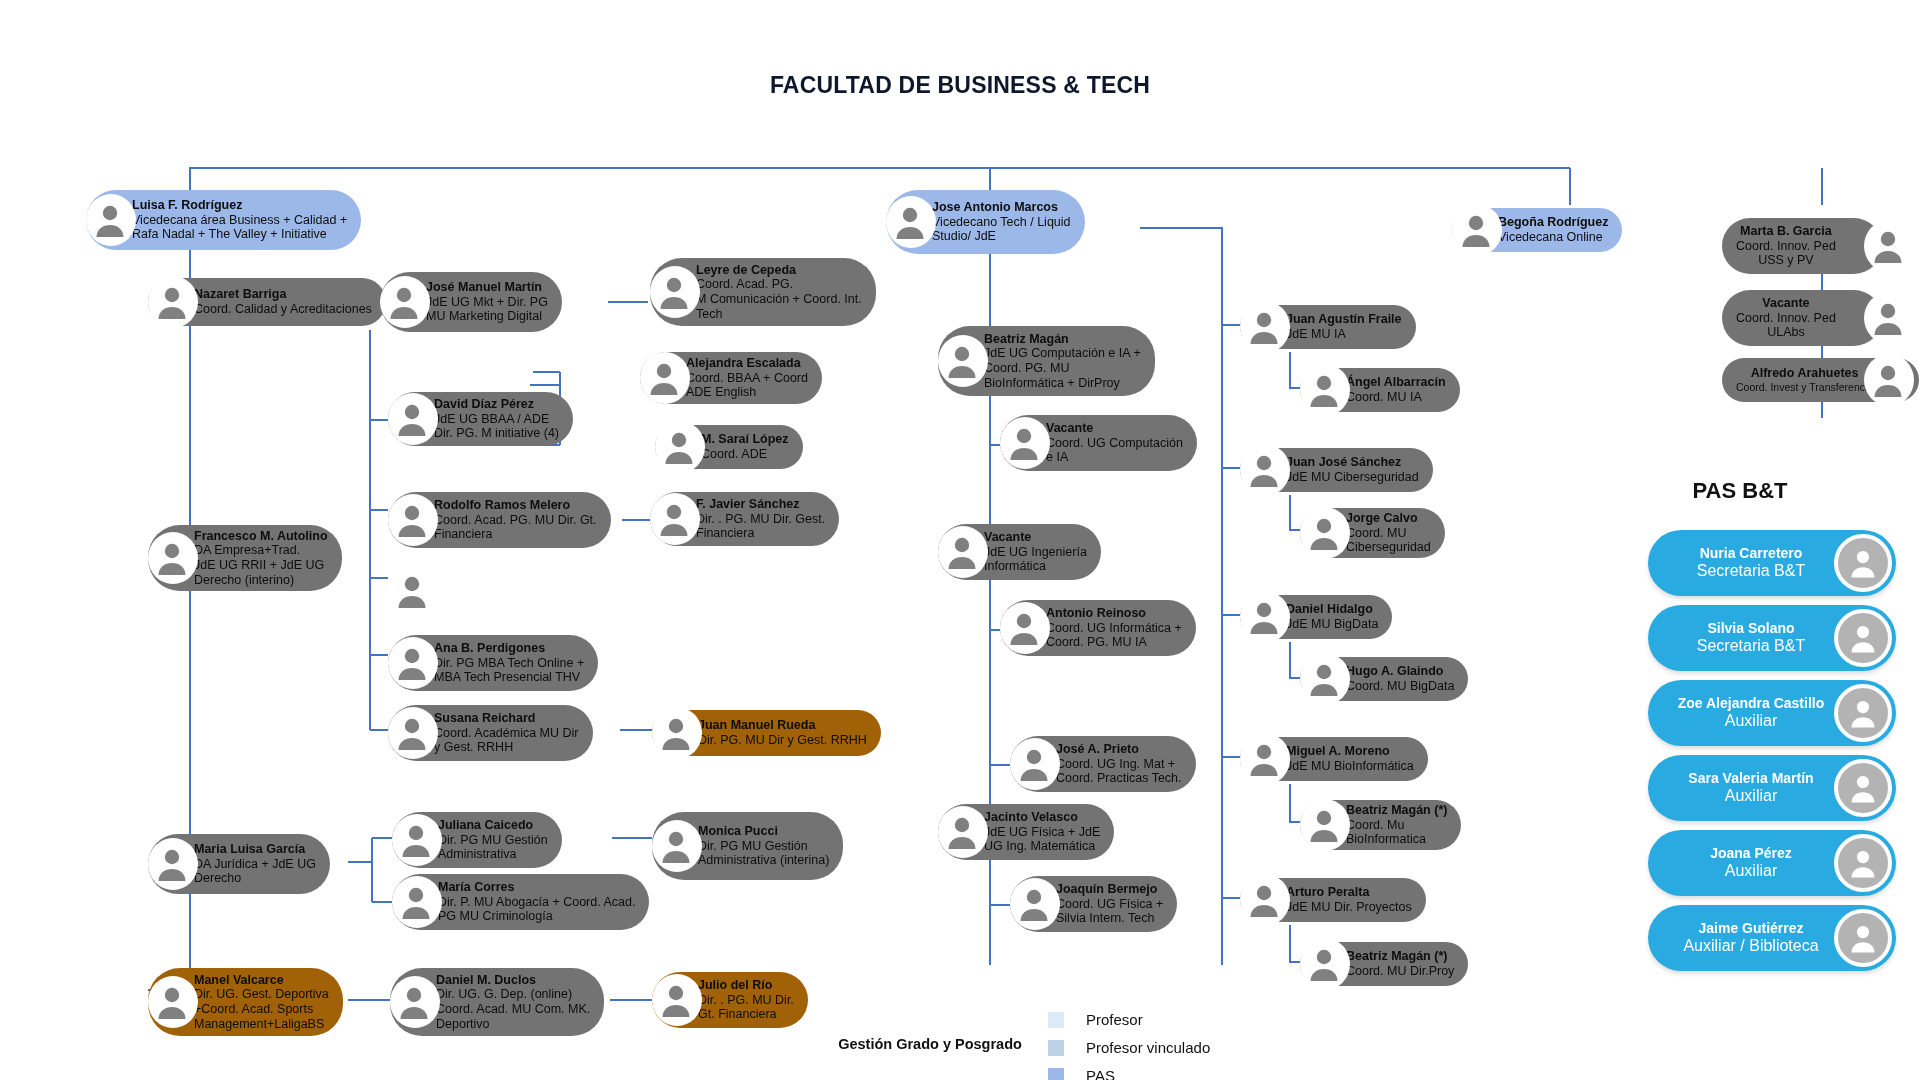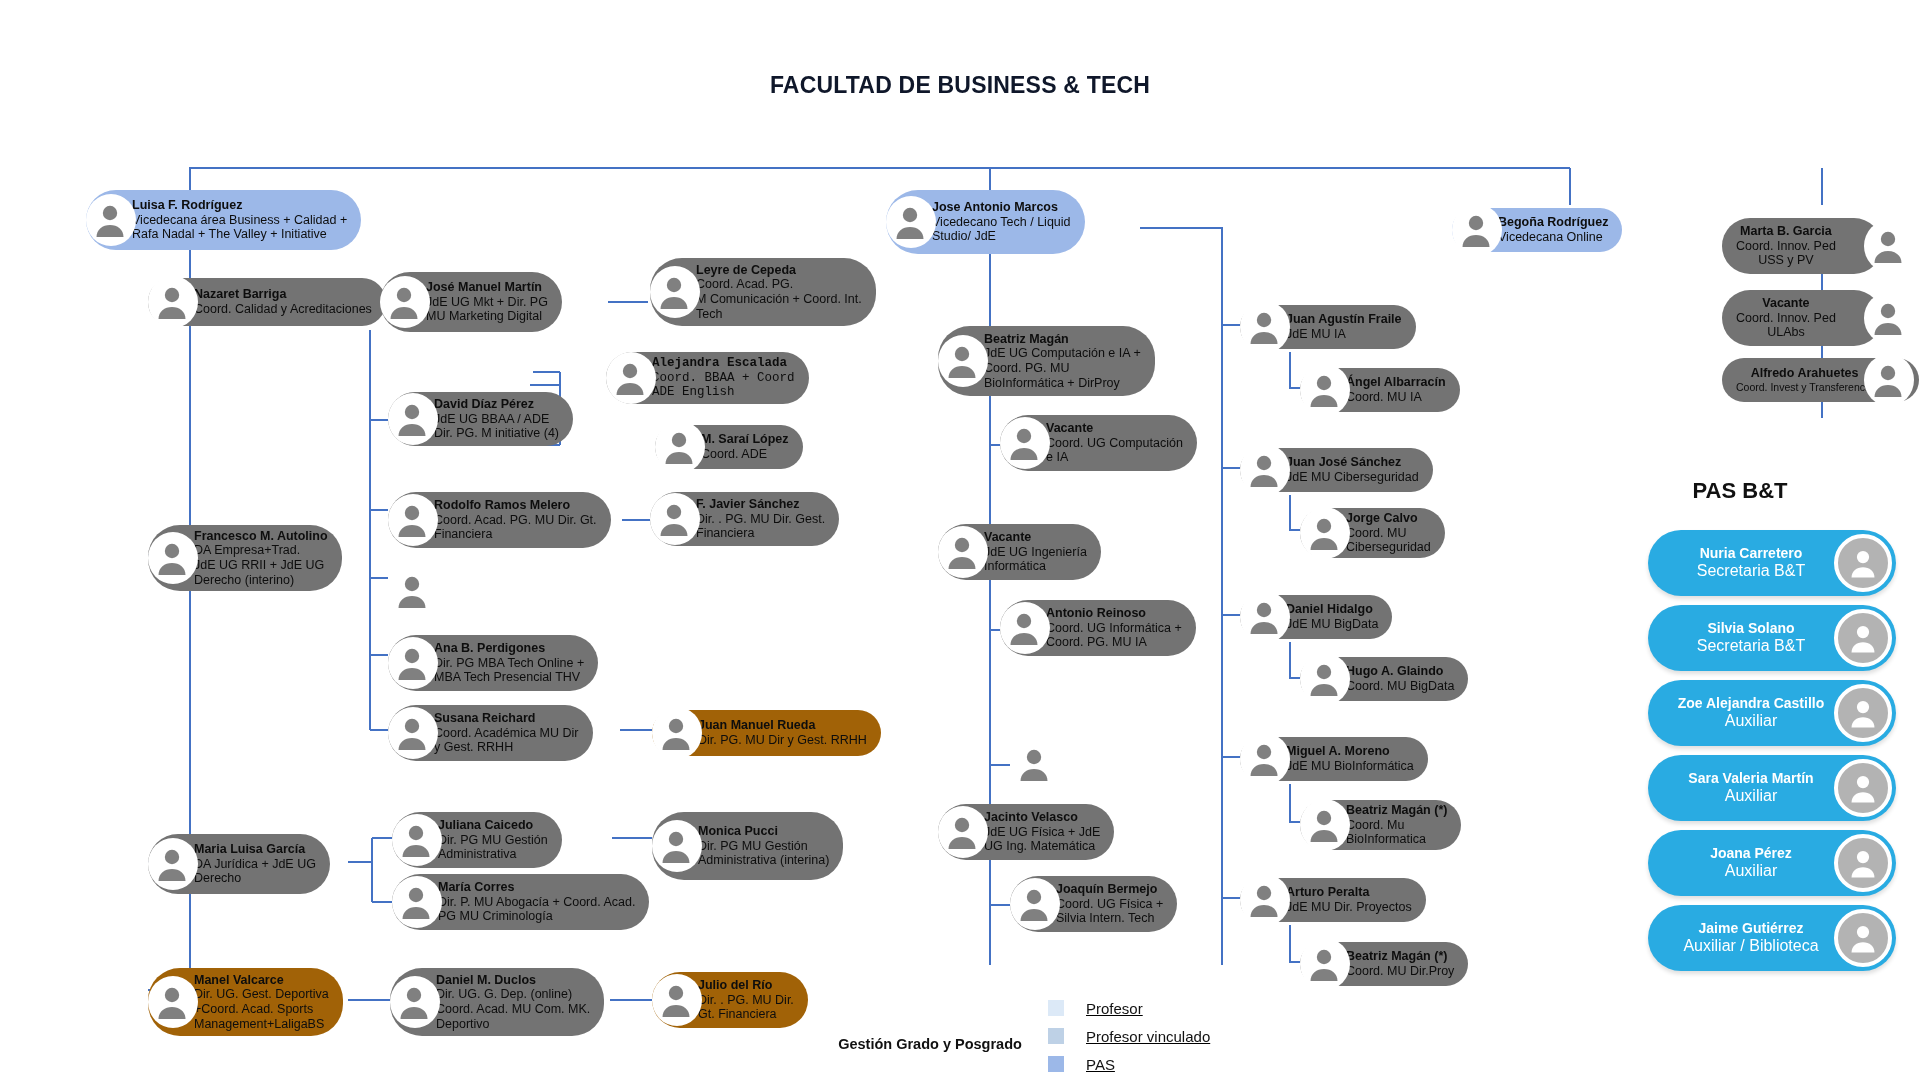--- a/index.html
+++ b/index.html
@@ -78,21 +78,21 @@
   .pas-av{
     position:absolute; right:4px; top:50%; transform:translateY(-50%);
     width:58px;height:58px;border-radius:50%;
     background:#B3B3B3; border:4px solid #ffffff;
     display:flex;align-items:center;justify-content:center;
   }
   .pas-av svg{width:34px;height:34px;}
 
   
   #legend{ position:absolute; left:1048px; top:1000px; }
-  .lg-row{ display:flex; align-items:flex-start; height:28px;text-decoration:underline; }
+  .lg-row{ display:flex; align-items:flex-end; height:28px; }
   .lg-sw{ width:16px;height:16px; margin-right:22px; }
   .lg-lb{ font-size:15px; color:#111; }
 
   #caption{
     position:absolute; left:800px; top:1036px; width:260px;
     text-align:center; font-size:14.5px; font-weight:bold; color:#111;
   }
 </style>
 </head>
 <body>
@@ -225,21 +225,21 @@
 </svg>
     </span>
   <div class="pill">
     <div class="nm">Leyre de Cepeda</div>
     <div class="rl">Coord. Acad. PG.</div>
     <div class="rl">M Comunicación + Coord. Int.</div>
     <div class="rl">Tech</div>
   </div>
 </div>
 
-<div class="node c-prof" style="left:606px;top:352px;width:200px;height:52px;font-family:Liberation Mono, monospace;">
+<div class="node c-prof" style="left:640px;top:352px;width:200px;height:52px;">
   <span class="av">
       <svg viewBox="0 0 40 40" xmlns="http://www.w3.org/2000/svg">
   <circle cx="20" cy="13" r="7.2" fill="#808080"></circle>
   <path d="M6.5 37c0-7.3 6-12 13.5-12s13.5 4.7 13.5 12z" fill="#808080"></path>
 </svg>
     </span>
   <div class="pill">
     <div class="nm">Alejandra Escalada</div>
     <div class="rl">Coord. BBAA + Coord</div>
     <div class="rl">ADE  English</div>
@@ -537,20 +537,25 @@
   </div>
 </div>
 
 <div class="node c-prof" style="left:1010px;top:736px;width:208px;height:56px;">
   <span class="av">
       <svg viewBox="0 0 40 40" xmlns="http://www.w3.org/2000/svg">
   <circle cx="20" cy="13" r="7.2" fill="#808080"></circle>
   <path d="M6.5 37c0-7.3 6-12 13.5-12s13.5 4.7 13.5 12z" fill="#808080"></path>
 </svg>
     </span>
+  <div class="pill">
+    <div class="nm">José A. Prieto</div>
+    <div class="rl">Coord. UG Ing. Mat +</div>
+    <div class="rl">Coord. Practicas Tech.</div>
+  </div>
 </div>
 
 <div class="node c-prof" style="left:938px;top:804px;width:204px;height:56px;">
   <span class="av">
       <svg viewBox="0 0 40 40" xmlns="http://www.w3.org/2000/svg">
   <circle cx="20" cy="13" r="7.2" fill="#808080"></circle>
   <path d="M6.5 37c0-7.3 6-12 13.5-12s13.5 4.7 13.5 12z" fill="#808080"></path>
 </svg>
     </span>
   <div class="pill">

